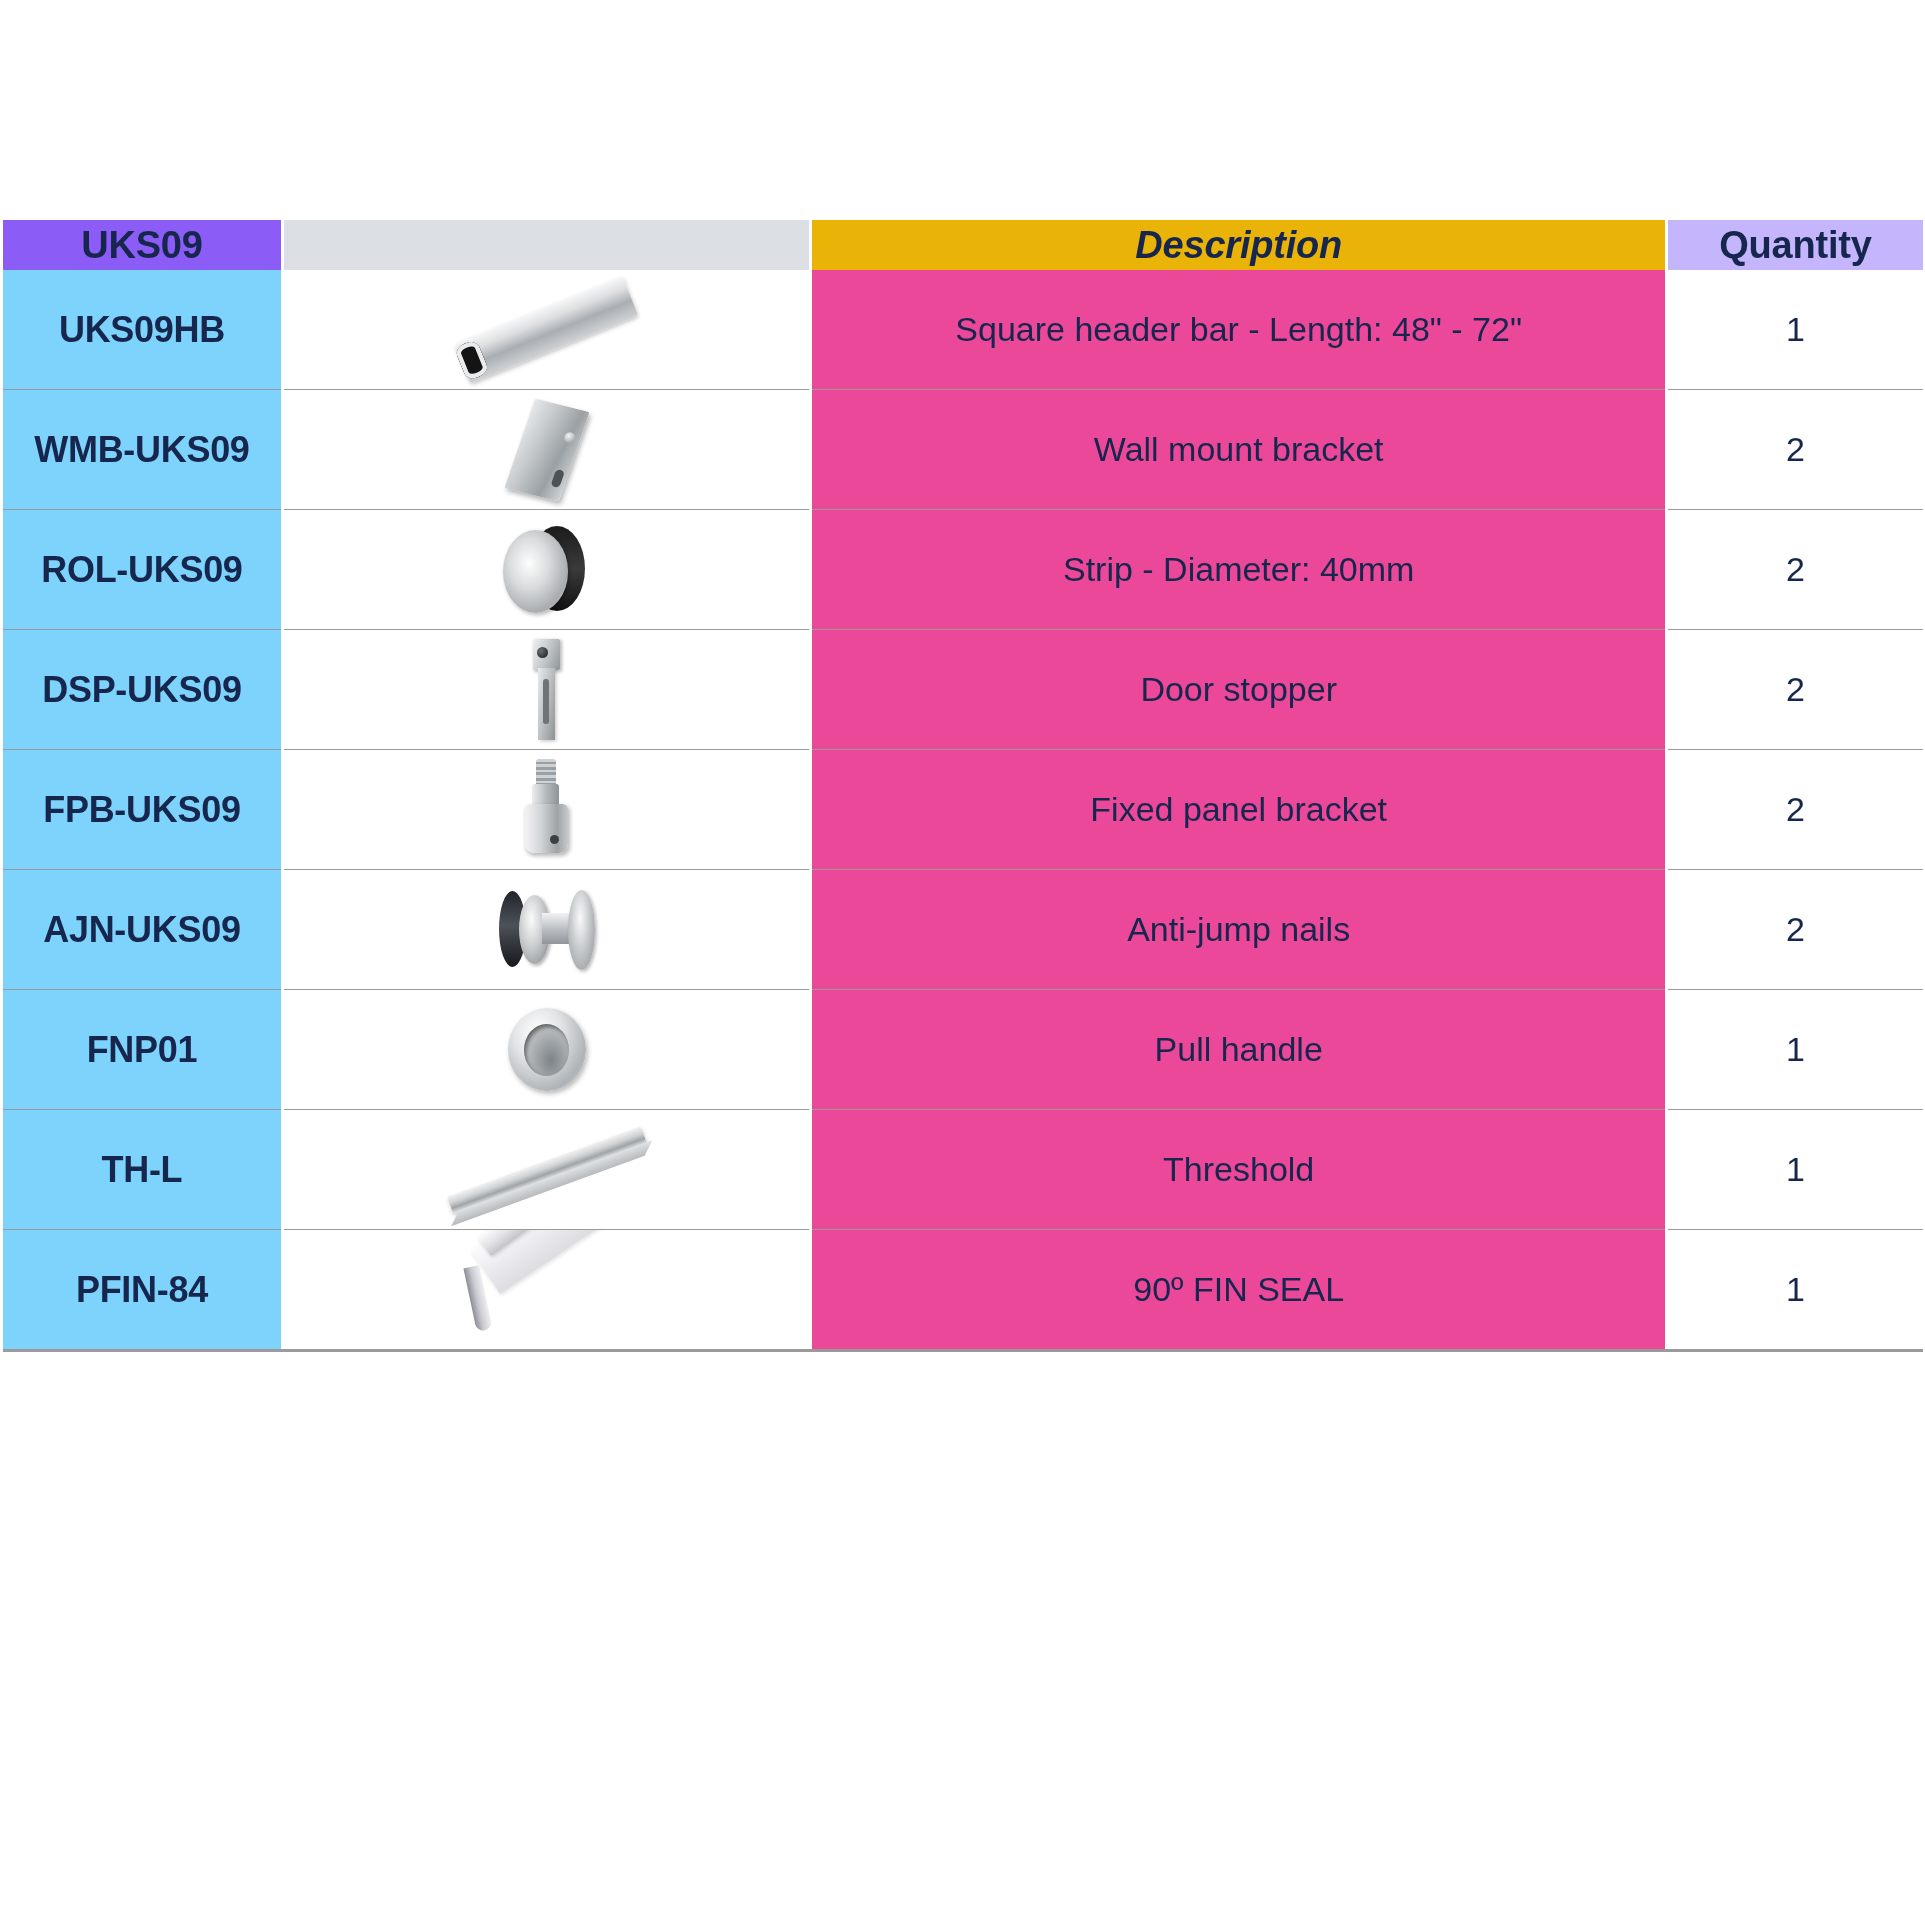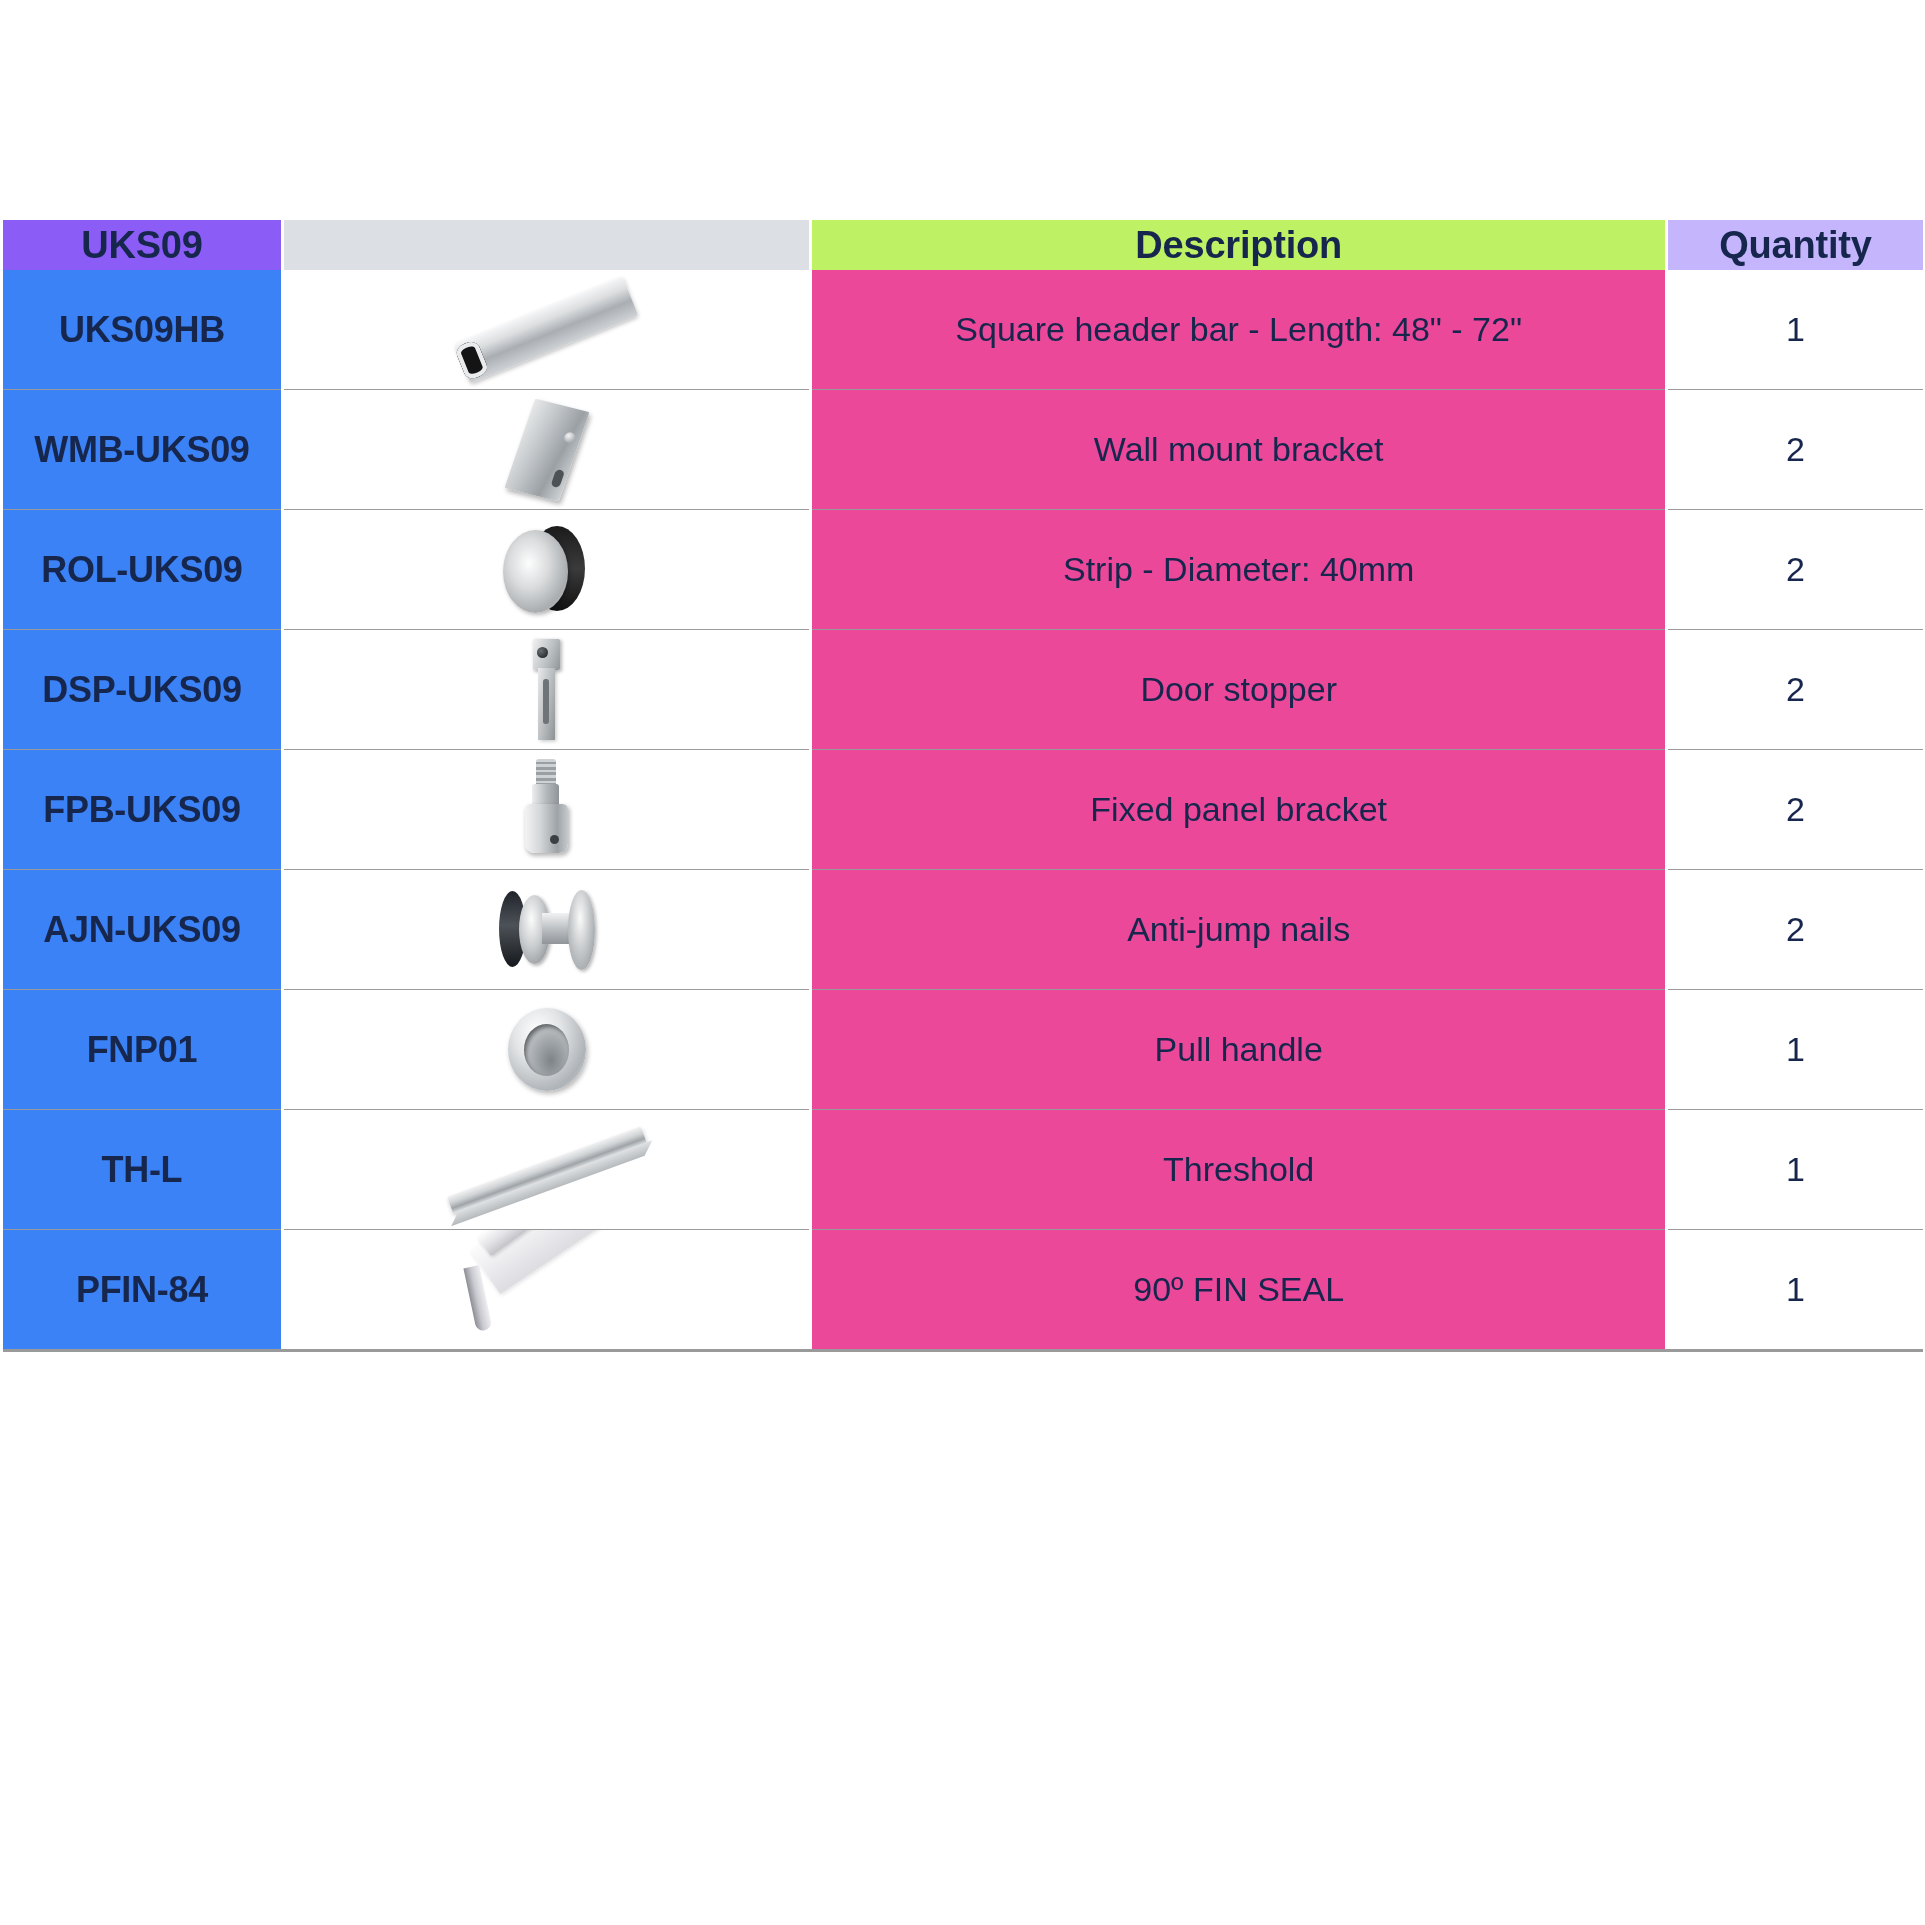--- a/index.html
+++ b/index.html
@@ -45,41 +45,41 @@
     font-weight: bold;
     letter-spacing: -0.2px;
     height: 50px;
     padding: 0;
     vertical-align: middle;
     text-align: center;
     border: none;
   }
   thead th.h-code { background: #8b5cf6; }
   thead th.h-image { background: #dcdfe4; }
-  thead th.h-desc { background: #bef264; }
+  thead th.h-desc { background: #eab308; font-style: italic; }
   thead th.h-qty  { background: #c4b5fd; }
 
   
   thead th + th { border-left: 3.6px solid #ffffff; }
 
   
   tbody td {
     height: 119px;
     padding: 0;
     vertical-align: middle;
     text-align: center;
     border-top: 1.8px solid #9a9a9a;
     font-size: 34px;
     color: #16264d;
   }
   tbody tr:first-child td { border-top: none; }
   tbody tr:last-child td  { border-bottom: 3.6px solid #9a9a9a; }
 
   td.cell-code {
-    background: #3b82f6;
+    background: #7dd3fc;
     font-weight: bold;
     font-size: 36px;
     letter-spacing: -0.3px;
     border-right: 3.6px solid #ffffff;
   }
   td.cell-image {
     background: #ffffff;
     border-right: 3.6px solid #ffffff;
   }
   td.cell-desc {

